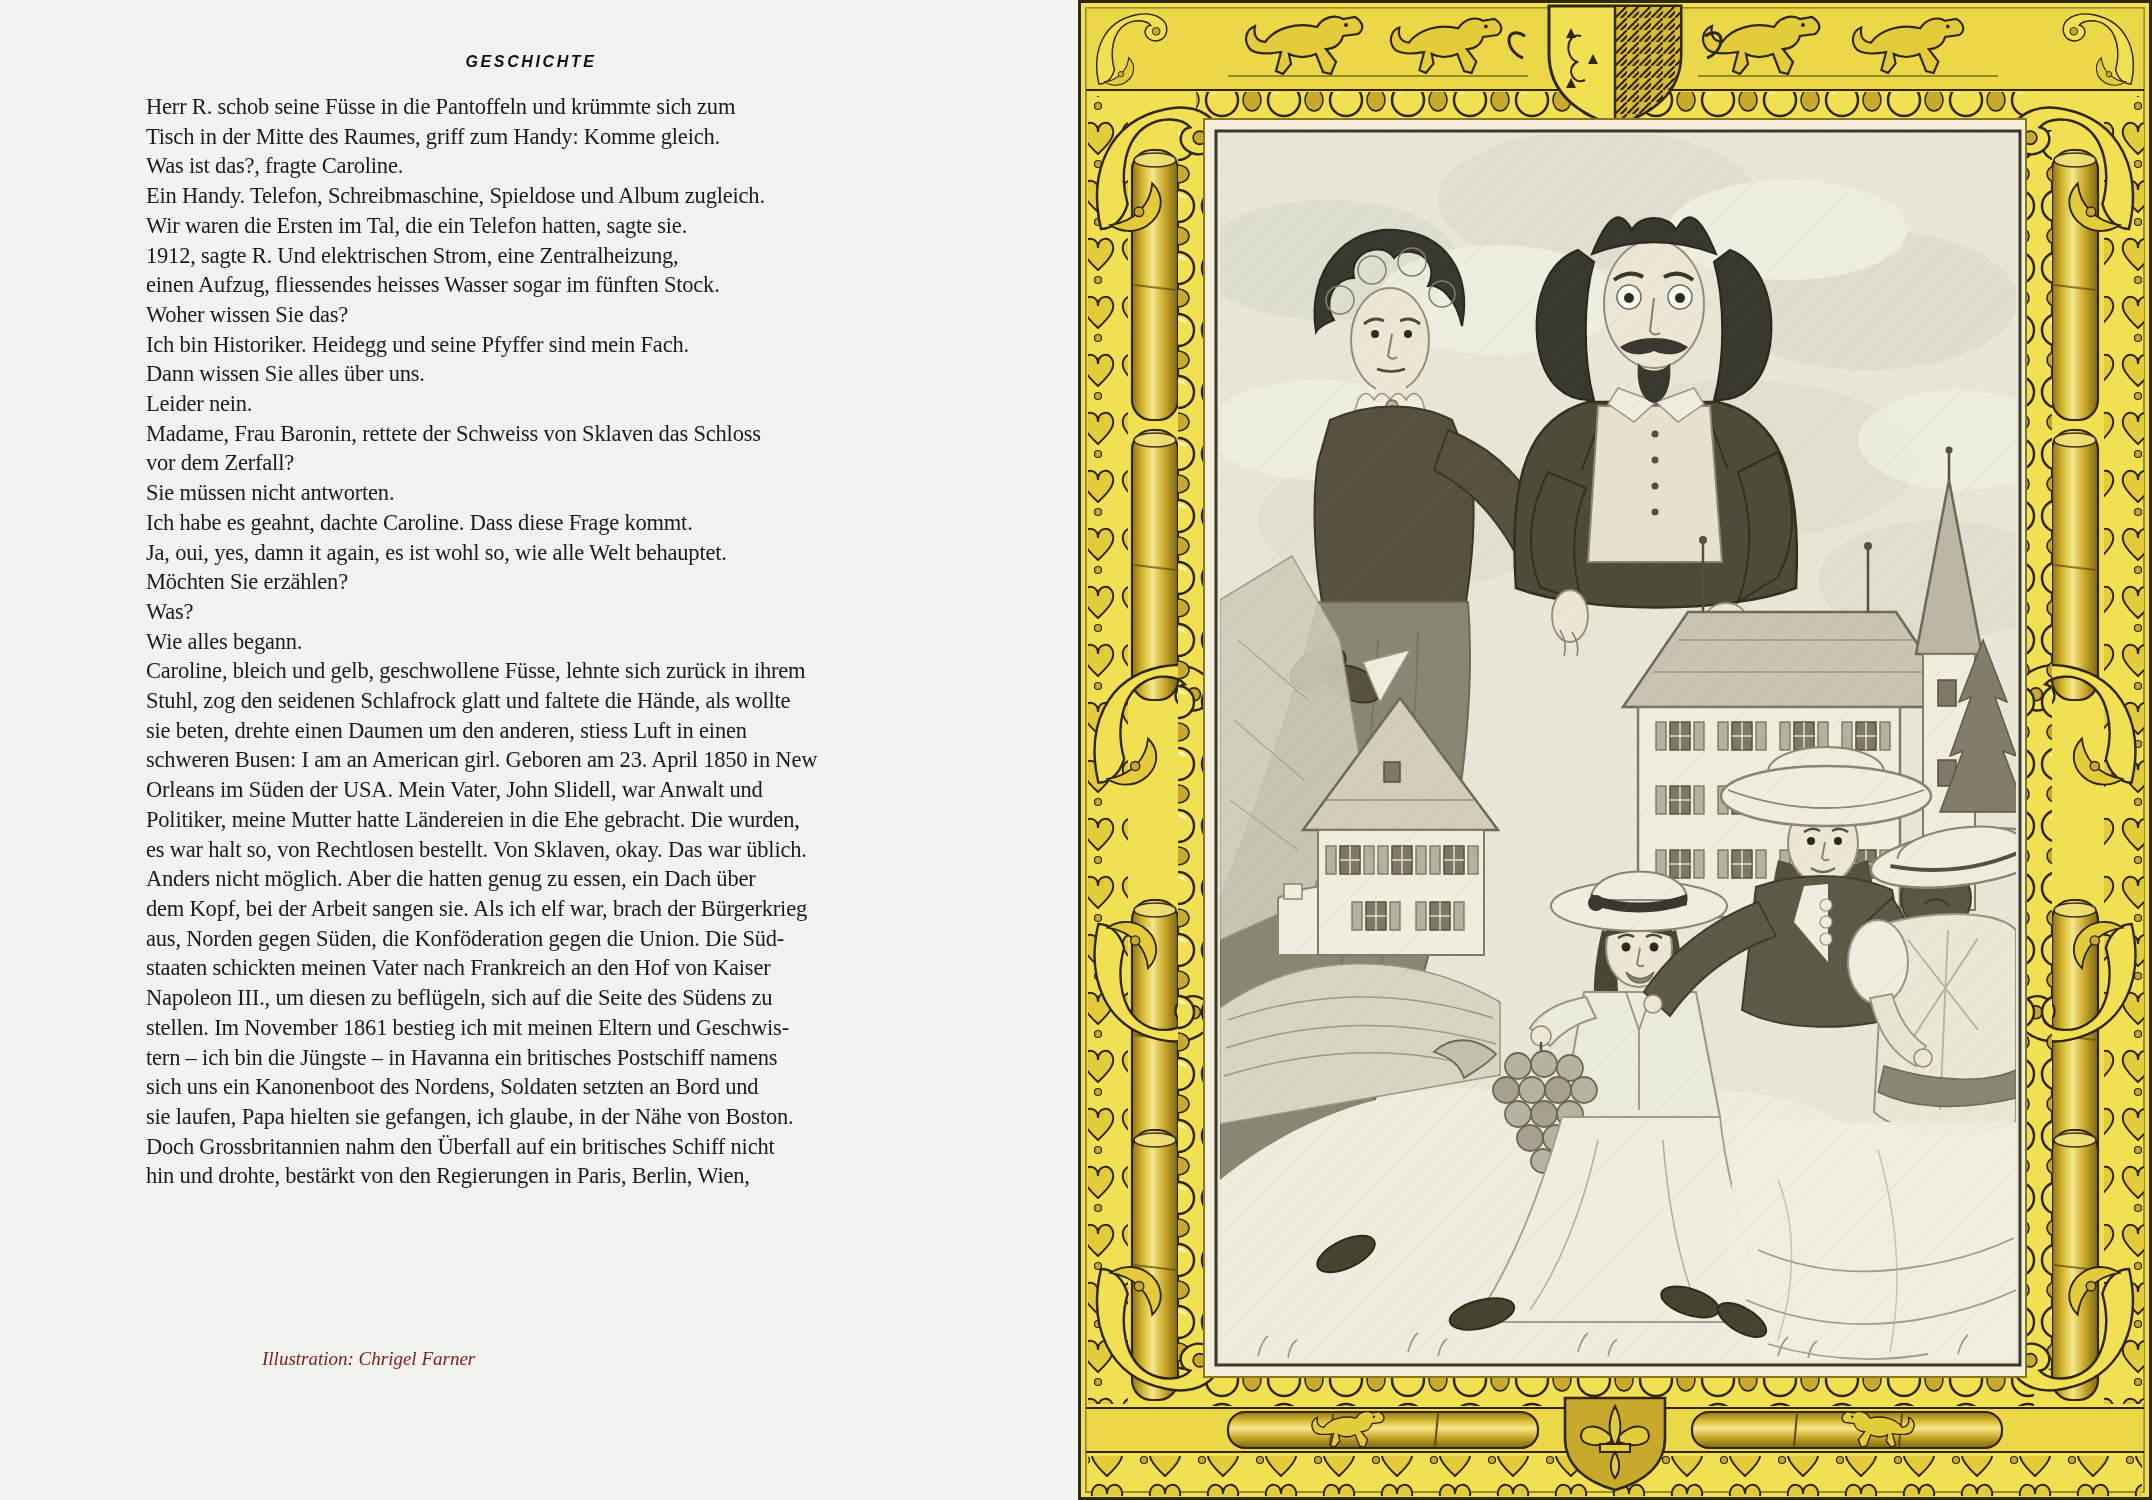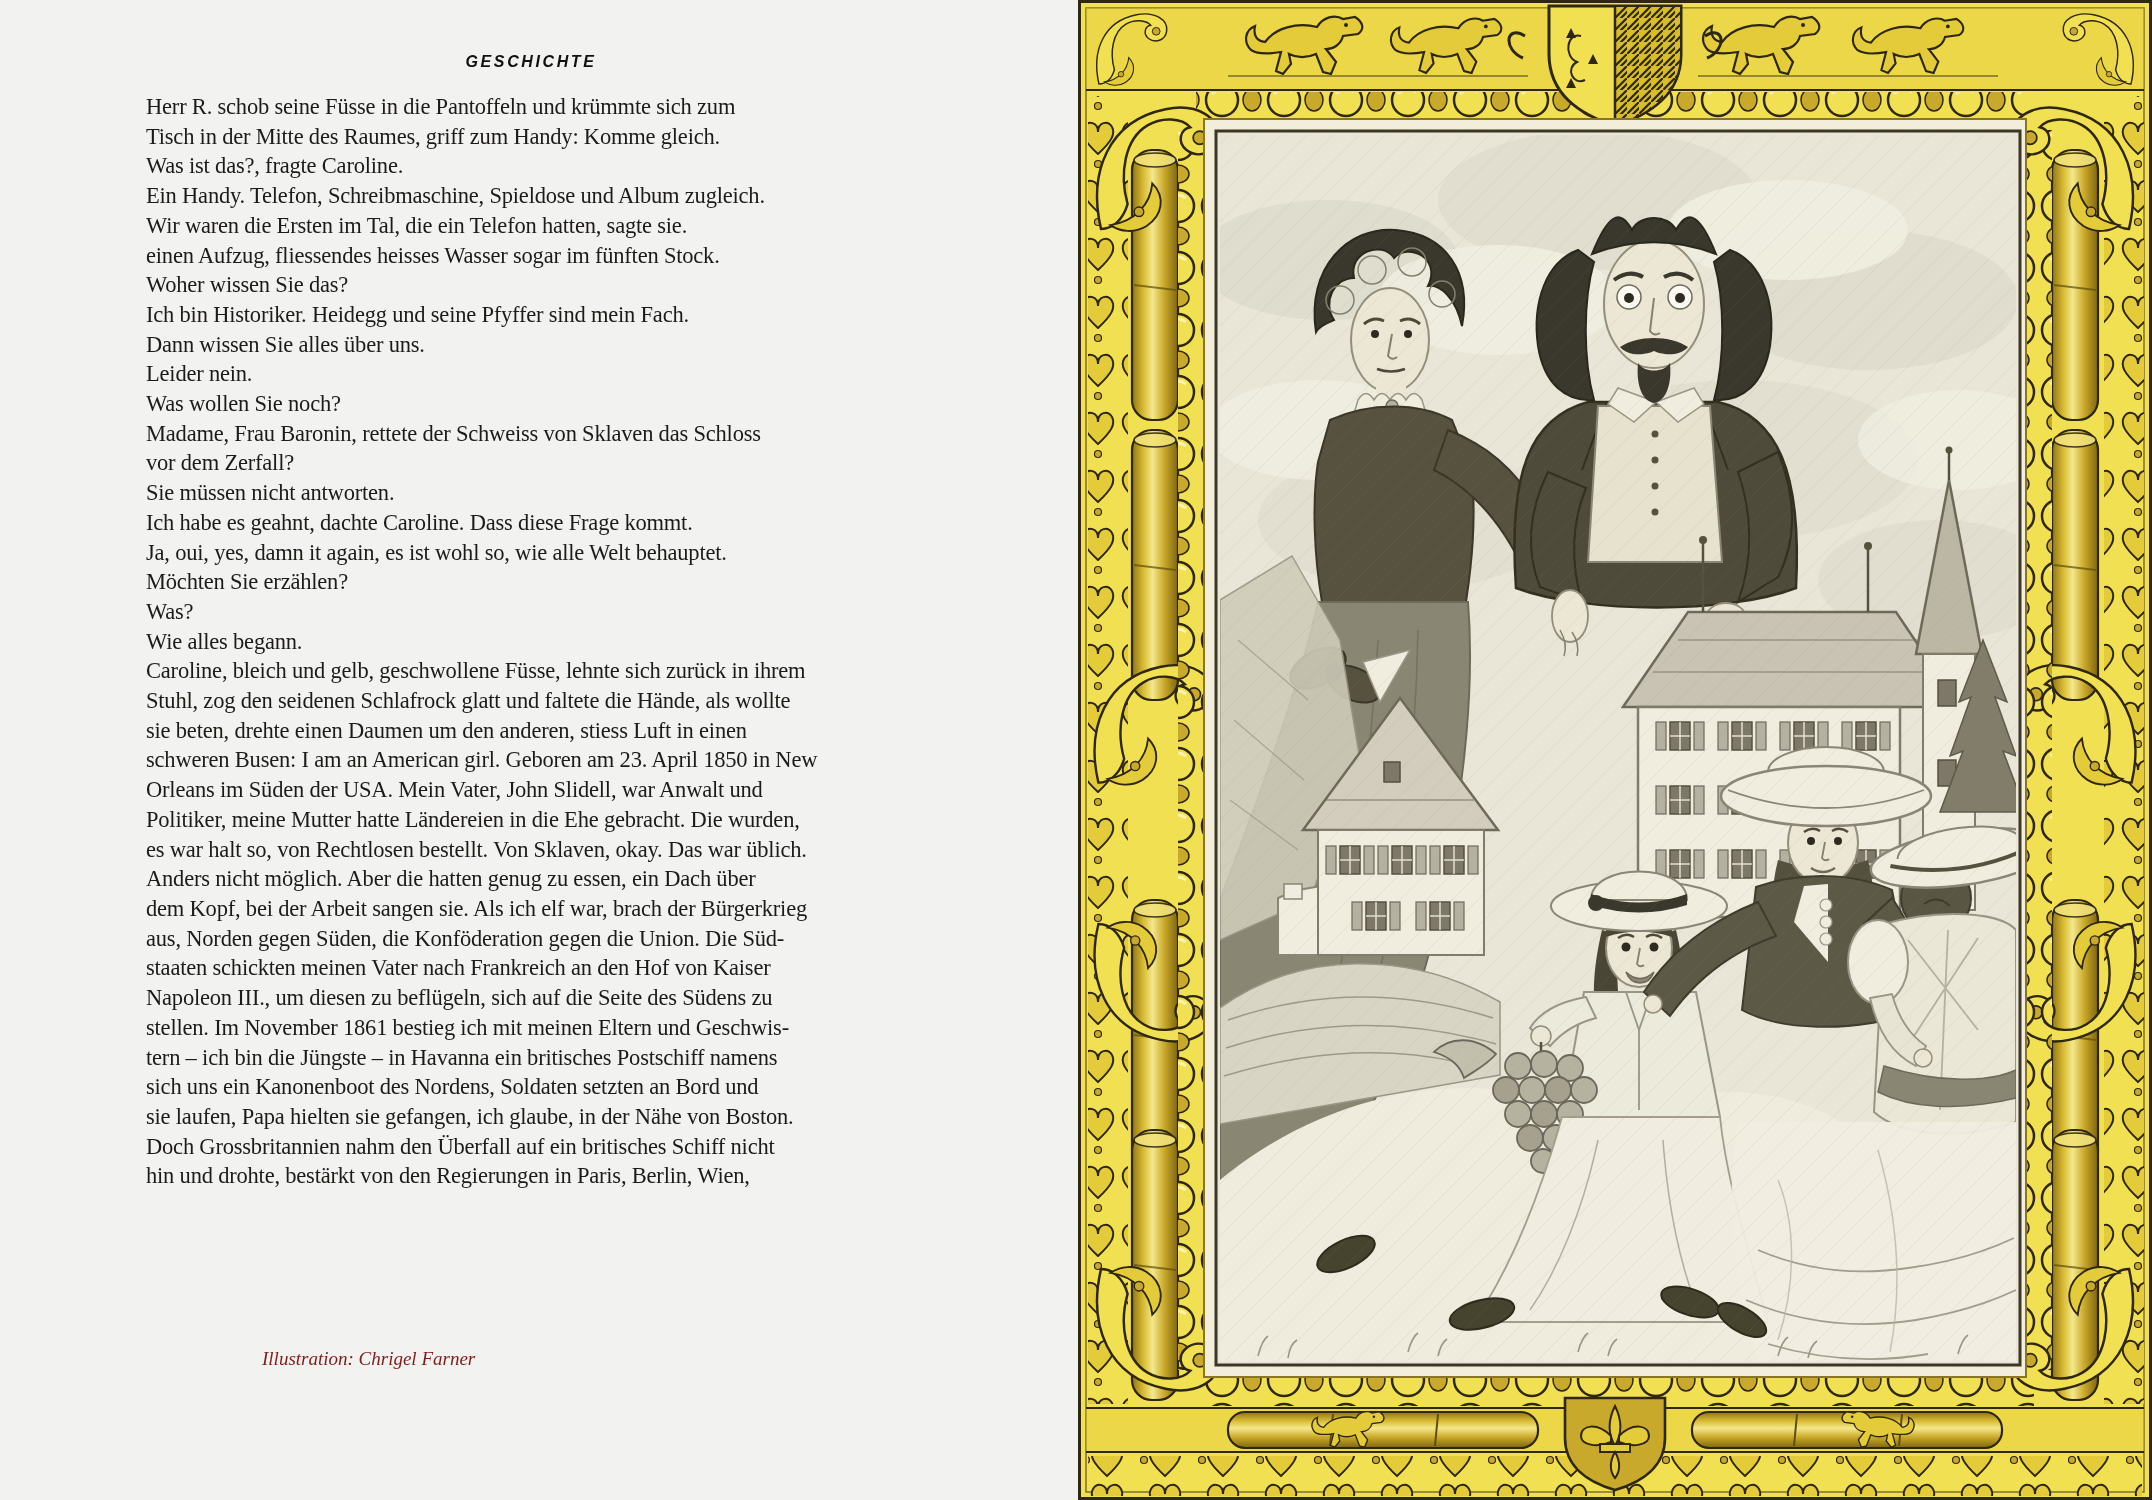--- a/index.html
+++ b/index.html
@@ -35,26 +35,26 @@
 <body>
 
 <div class="left-page">
   <div class="kicker">GESCHICHTE</div>
   <div class="body-text">
       <div class="body-line">Herr R. schob seine Füsse in die Pantoffeln und krümmte sich zum</div>
       <div class="body-line">Tisch in der Mitte des Raumes, griff zum Handy: Komme gleich.</div>
       <div class="body-line">Was ist das?, fragte Caroline.</div>
       <div class="body-line">Ein Handy. Telefon, Schreibmaschine, Spieldose und Album zugleich.</div>
       <div class="body-line">Wir waren die Ersten im Tal, die ein Telefon hatten, sagte sie.</div>
+      <div class="body-line">1912, sagte R. Und elektrischen Strom, eine Zentralheizung,</div>
       <div class="body-line">einen Aufzug, fliessendes heisses Wasser sogar im fünften Stock.</div>
       <div class="body-line">Woher wissen Sie das?</div>
       <div class="body-line">Ich bin Historiker. Heidegg und seine Pfyffer sind mein Fach.</div>
       <div class="body-line">Dann wissen Sie alles über uns.</div>
       <div class="body-line">Leider nein.</div>
-      <div class="body-line">Was wollen Sie noch?</div>
       <div class="body-line">Madame, Frau Baronin, rettete der Schweiss von Sklaven das Schloss</div>
       <div class="body-line">vor dem Zerfall?</div>
       <div class="body-line">Sie müssen nicht antworten.</div>
       <div class="body-line">Ich habe es geahnt, dachte Caroline. Dass diese Frage kommt.</div>
       <div class="body-line">Ja, oui, yes, damn it again, es ist wohl so, wie alle Welt behauptet.</div>
       <div class="body-line">Möchten Sie erzählen?</div>
       <div class="body-line">Was?</div>
       <div class="body-line">Wie alles begann.</div>
       <div class="body-line">Caroline, bleich und gelb, geschwollene Füsse, lehnte sich zurück in ihrem</div>
       <div class="body-line">Stuhl, zog den seidenen Schlafrock glatt und faltete die Hände, als wollte</div>

